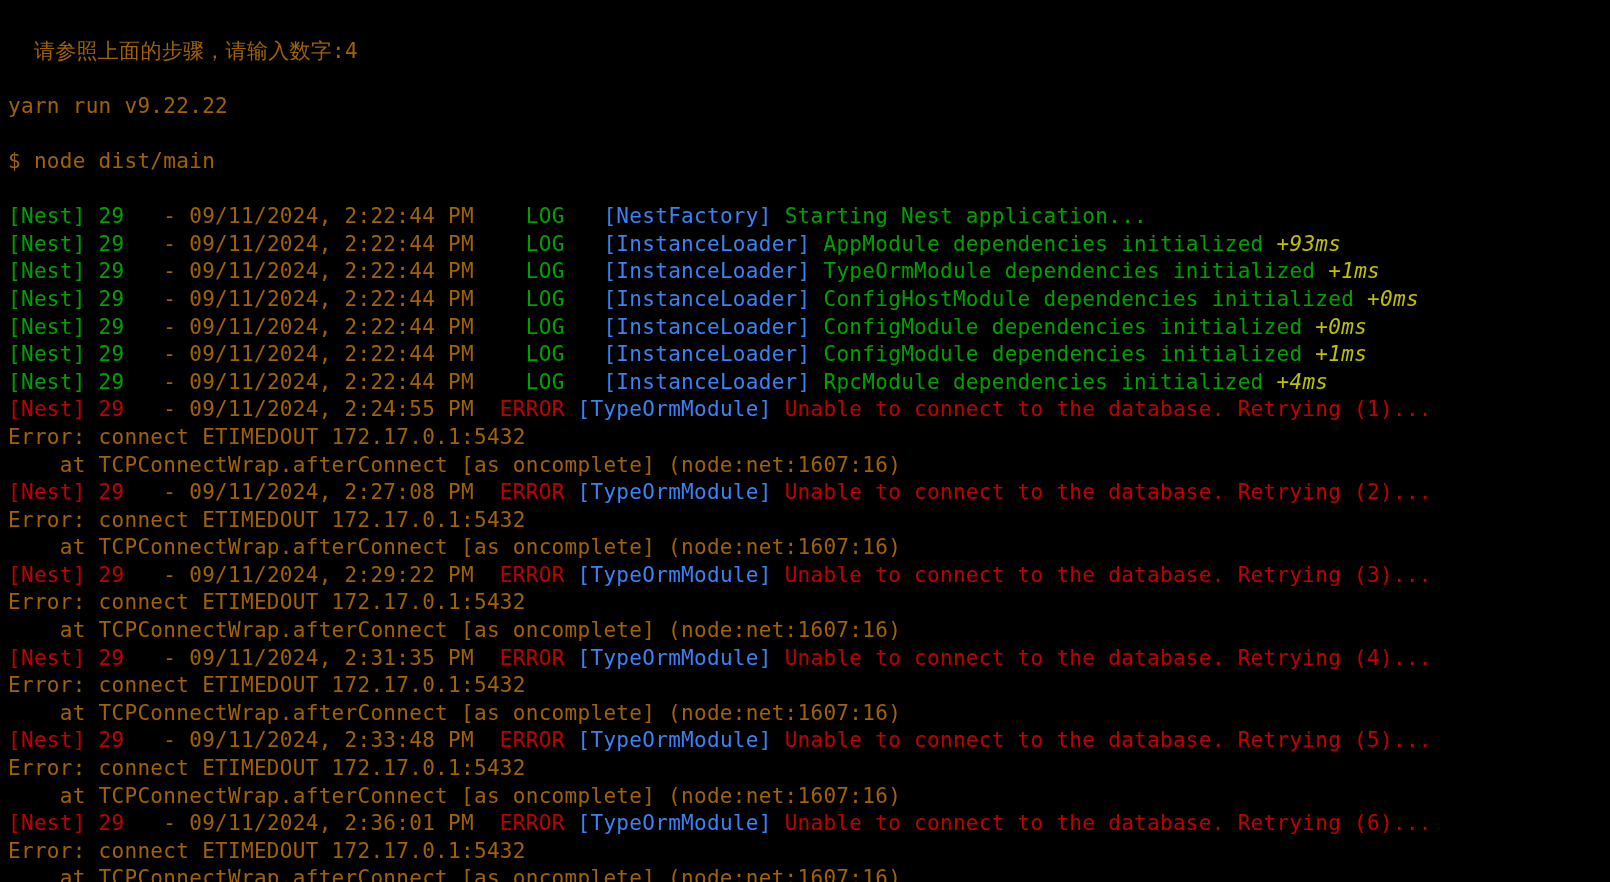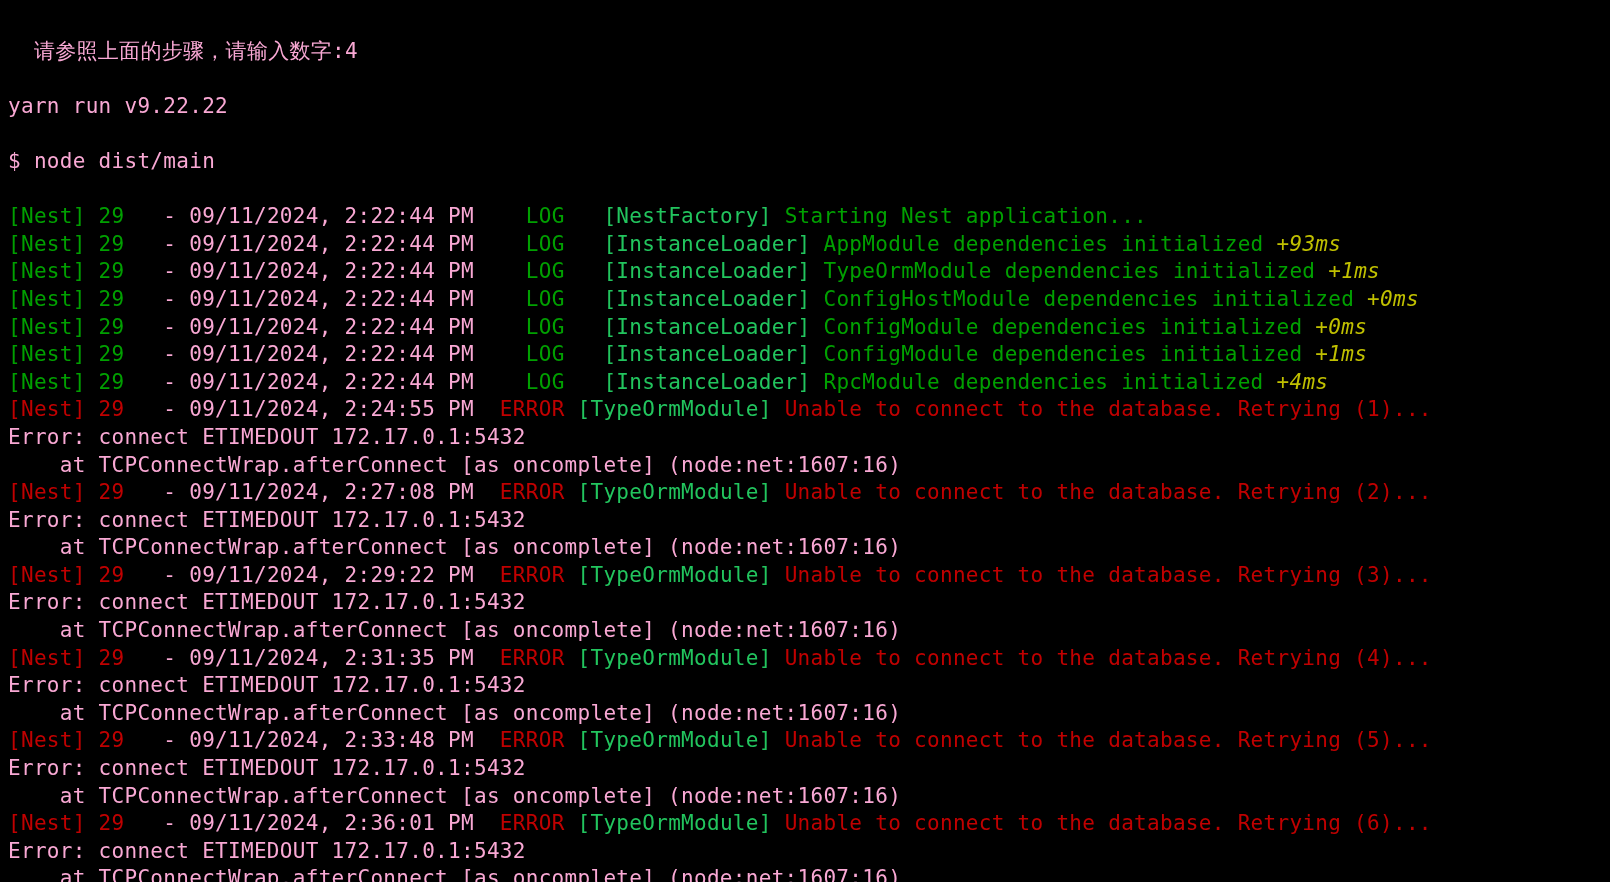--- a/index.html
+++ b/index.html
@@ -12,25 +12,25 @@
   }
   .terminal {
     font-family: "Consolas", "Menlo", "DejaVu Sans Mono", monospace;
     font-size: 21px;
     line-height: 27.6px;
     color: #fff;
     white-space: pre;
     padding: 10px 8px 0 8px;
     letter-spacing: 0.3px;
   }
-  .c-white  { color: #f9a8d4; }
+  .c-white  { color: #a16207; }
   .c-green  { color: #00a000; }
   .c-yellow { color: #c0c000; font-style: italic; }
   .c-red    { color: #c00000; }
-  .c-olive  { color: #22c55e; } 
+  .c-olive  { color: #3b82f6; } 
   .line { display: block; }
 </style>
 </head>
 <body>
 
 <div class="terminal">
 <span class="line"><span class="c-white">  请参照上面的步骤，请输入数字:4</span></span>
 <span class="line"><span class="c-white">yarn run v9.22.22</span></span>
 <span class="line"><span class="c-white">$ node dist/main</span></span>
 <span id="log-area"><span class="line"><span class="c-green">[Nest] 29   </span><span class="c-white">- </span><span class="c-white">09/11/2024, 2:22:44 PM    </span><span class="c-green">LOG   </span><span class="c-olive">[NestFactory] </span><span class="c-green">Starting Nest application...</span></span><span class="line"><span class="c-green">[Nest] 29   </span><span class="c-white">- </span><span class="c-white">09/11/2024, 2:22:44 PM    </span><span class="c-green">LOG   </span><span class="c-olive">[InstanceLoader] </span><span class="c-green">AppModule dependencies initialized</span><span class="c-green"> </span><span class="c-yellow">+93ms</span></span><span class="line"><span class="c-green">[Nest] 29   </span><span class="c-white">- </span><span class="c-white">09/11/2024, 2:22:44 PM    </span><span class="c-green">LOG   </span><span class="c-olive">[InstanceLoader] </span><span class="c-green">TypeOrmModule dependencies initialized</span><span class="c-green"> </span><span class="c-yellow">+1ms</span></span><span class="line"><span class="c-green">[Nest] 29   </span><span class="c-white">- </span><span class="c-white">09/11/2024, 2:22:44 PM    </span><span class="c-green">LOG   </span><span class="c-olive">[InstanceLoader] </span><span class="c-green">ConfigHostModule dependencies initialized</span><span class="c-green"> </span><span class="c-yellow">+0ms</span></span><span class="line"><span class="c-green">[Nest] 29   </span><span class="c-white">- </span><span class="c-white">09/11/2024, 2:22:44 PM    </span><span class="c-green">LOG   </span><span class="c-olive">[InstanceLoader] </span><span class="c-green">ConfigModule dependencies initialized</span><span class="c-green"> </span><span class="c-yellow">+0ms</span></span><span class="line"><span class="c-green">[Nest] 29   </span><span class="c-white">- </span><span class="c-white">09/11/2024, 2:22:44 PM    </span><span class="c-green">LOG   </span><span class="c-olive">[InstanceLoader] </span><span class="c-green">ConfigModule dependencies initialized</span><span class="c-green"> </span><span class="c-yellow">+1ms</span></span><span class="line"><span class="c-green">[Nest] 29   </span><span class="c-white">- </span><span class="c-white">09/11/2024, 2:22:44 PM    </span><span class="c-green">LOG   </span><span class="c-olive">[InstanceLoader] </span><span class="c-green">RpcModule dependencies initialized</span><span class="c-green"> </span><span class="c-yellow">+4ms</span></span></span><span id="err-area"><span class="line"><span class="c-red">[Nest] 29   </span><span class="c-white">- </span><span class="c-white">09/11/2024, 2:24:55 PM  </span><span class="c-red">ERROR </span><span class="c-olive">[TypeOrmModule] </span><span class="c-red">Unable to connect to the database. Retrying (1)...</span></span><span class="line"><span class="c-white">Error: connect ETIMEDOUT 172.17.0.1:5432</span></span><span class="line"><span class="c-white">    at TCPConnectWrap.afterConnect [as oncomplete] (node:net:1607:16)</span></span><span class="line"><span class="c-red">[Nest] 29   </span><span class="c-white">- </span><span class="c-white">09/11/2024, 2:27:08 PM  </span><span class="c-red">ERROR </span><span class="c-olive">[TypeOrmModule] </span><span class="c-red">Unable to connect to the database. Retrying (2)...</span></span><span class="line"><span class="c-white">Error: connect ETIMEDOUT 172.17.0.1:5432</span></span><span class="line"><span class="c-white">    at TCPConnectWrap.afterConnect [as oncomplete] (node:net:1607:16)</span></span><span class="line"><span class="c-red">[Nest] 29   </span><span class="c-white">- </span><span class="c-white">09/11/2024, 2:29:22 PM  </span><span class="c-red">ERROR </span><span class="c-olive">[TypeOrmModule] </span><span class="c-red">Unable to connect to the database. Retrying (3)...</span></span><span class="line"><span class="c-white">Error: connect ETIMEDOUT 172.17.0.1:5432</span></span><span class="line"><span class="c-white">    at TCPConnectWrap.afterConnect [as oncomplete] (node:net:1607:16)</span></span><span class="line"><span class="c-red">[Nest] 29   </span><span class="c-white">- </span><span class="c-white">09/11/2024, 2:31:35 PM  </span><span class="c-red">ERROR </span><span class="c-olive">[TypeOrmModule] </span><span class="c-red">Unable to connect to the database. Retrying (4)...</span></span><span class="line"><span class="c-white">Error: connect ETIMEDOUT 172.17.0.1:5432</span></span><span class="line"><span class="c-white">    at TCPConnectWrap.afterConnect [as oncomplete] (node:net:1607:16)</span></span><span class="line"><span class="c-red">[Nest] 29   </span><span class="c-white">- </span><span class="c-white">09/11/2024, 2:33:48 PM  </span><span class="c-red">ERROR </span><span class="c-olive">[TypeOrmModule] </span><span class="c-red">Unable to connect to the database. Retrying (5)...</span></span><span class="line"><span class="c-white">Error: connect ETIMEDOUT 172.17.0.1:5432</span></span><span class="line"><span class="c-white">    at TCPConnectWrap.afterConnect [as oncomplete] (node:net:1607:16)</span></span><span class="line"><span class="c-red">[Nest] 29   </span><span class="c-white">- </span><span class="c-white">09/11/2024, 2:36:01 PM  </span><span class="c-red">ERROR </span><span class="c-olive">[TypeOrmModule] </span><span class="c-red">Unable to connect to the database. Retrying (6)...</span></span><span class="line"><span class="c-white">Error: connect ETIMEDOUT 172.17.0.1:5432</span></span><span class="line"><span class="c-white">    at TCPConnectWrap.afterConnect [as oncomplete] (node:net:1607:16)</span></span></span>

